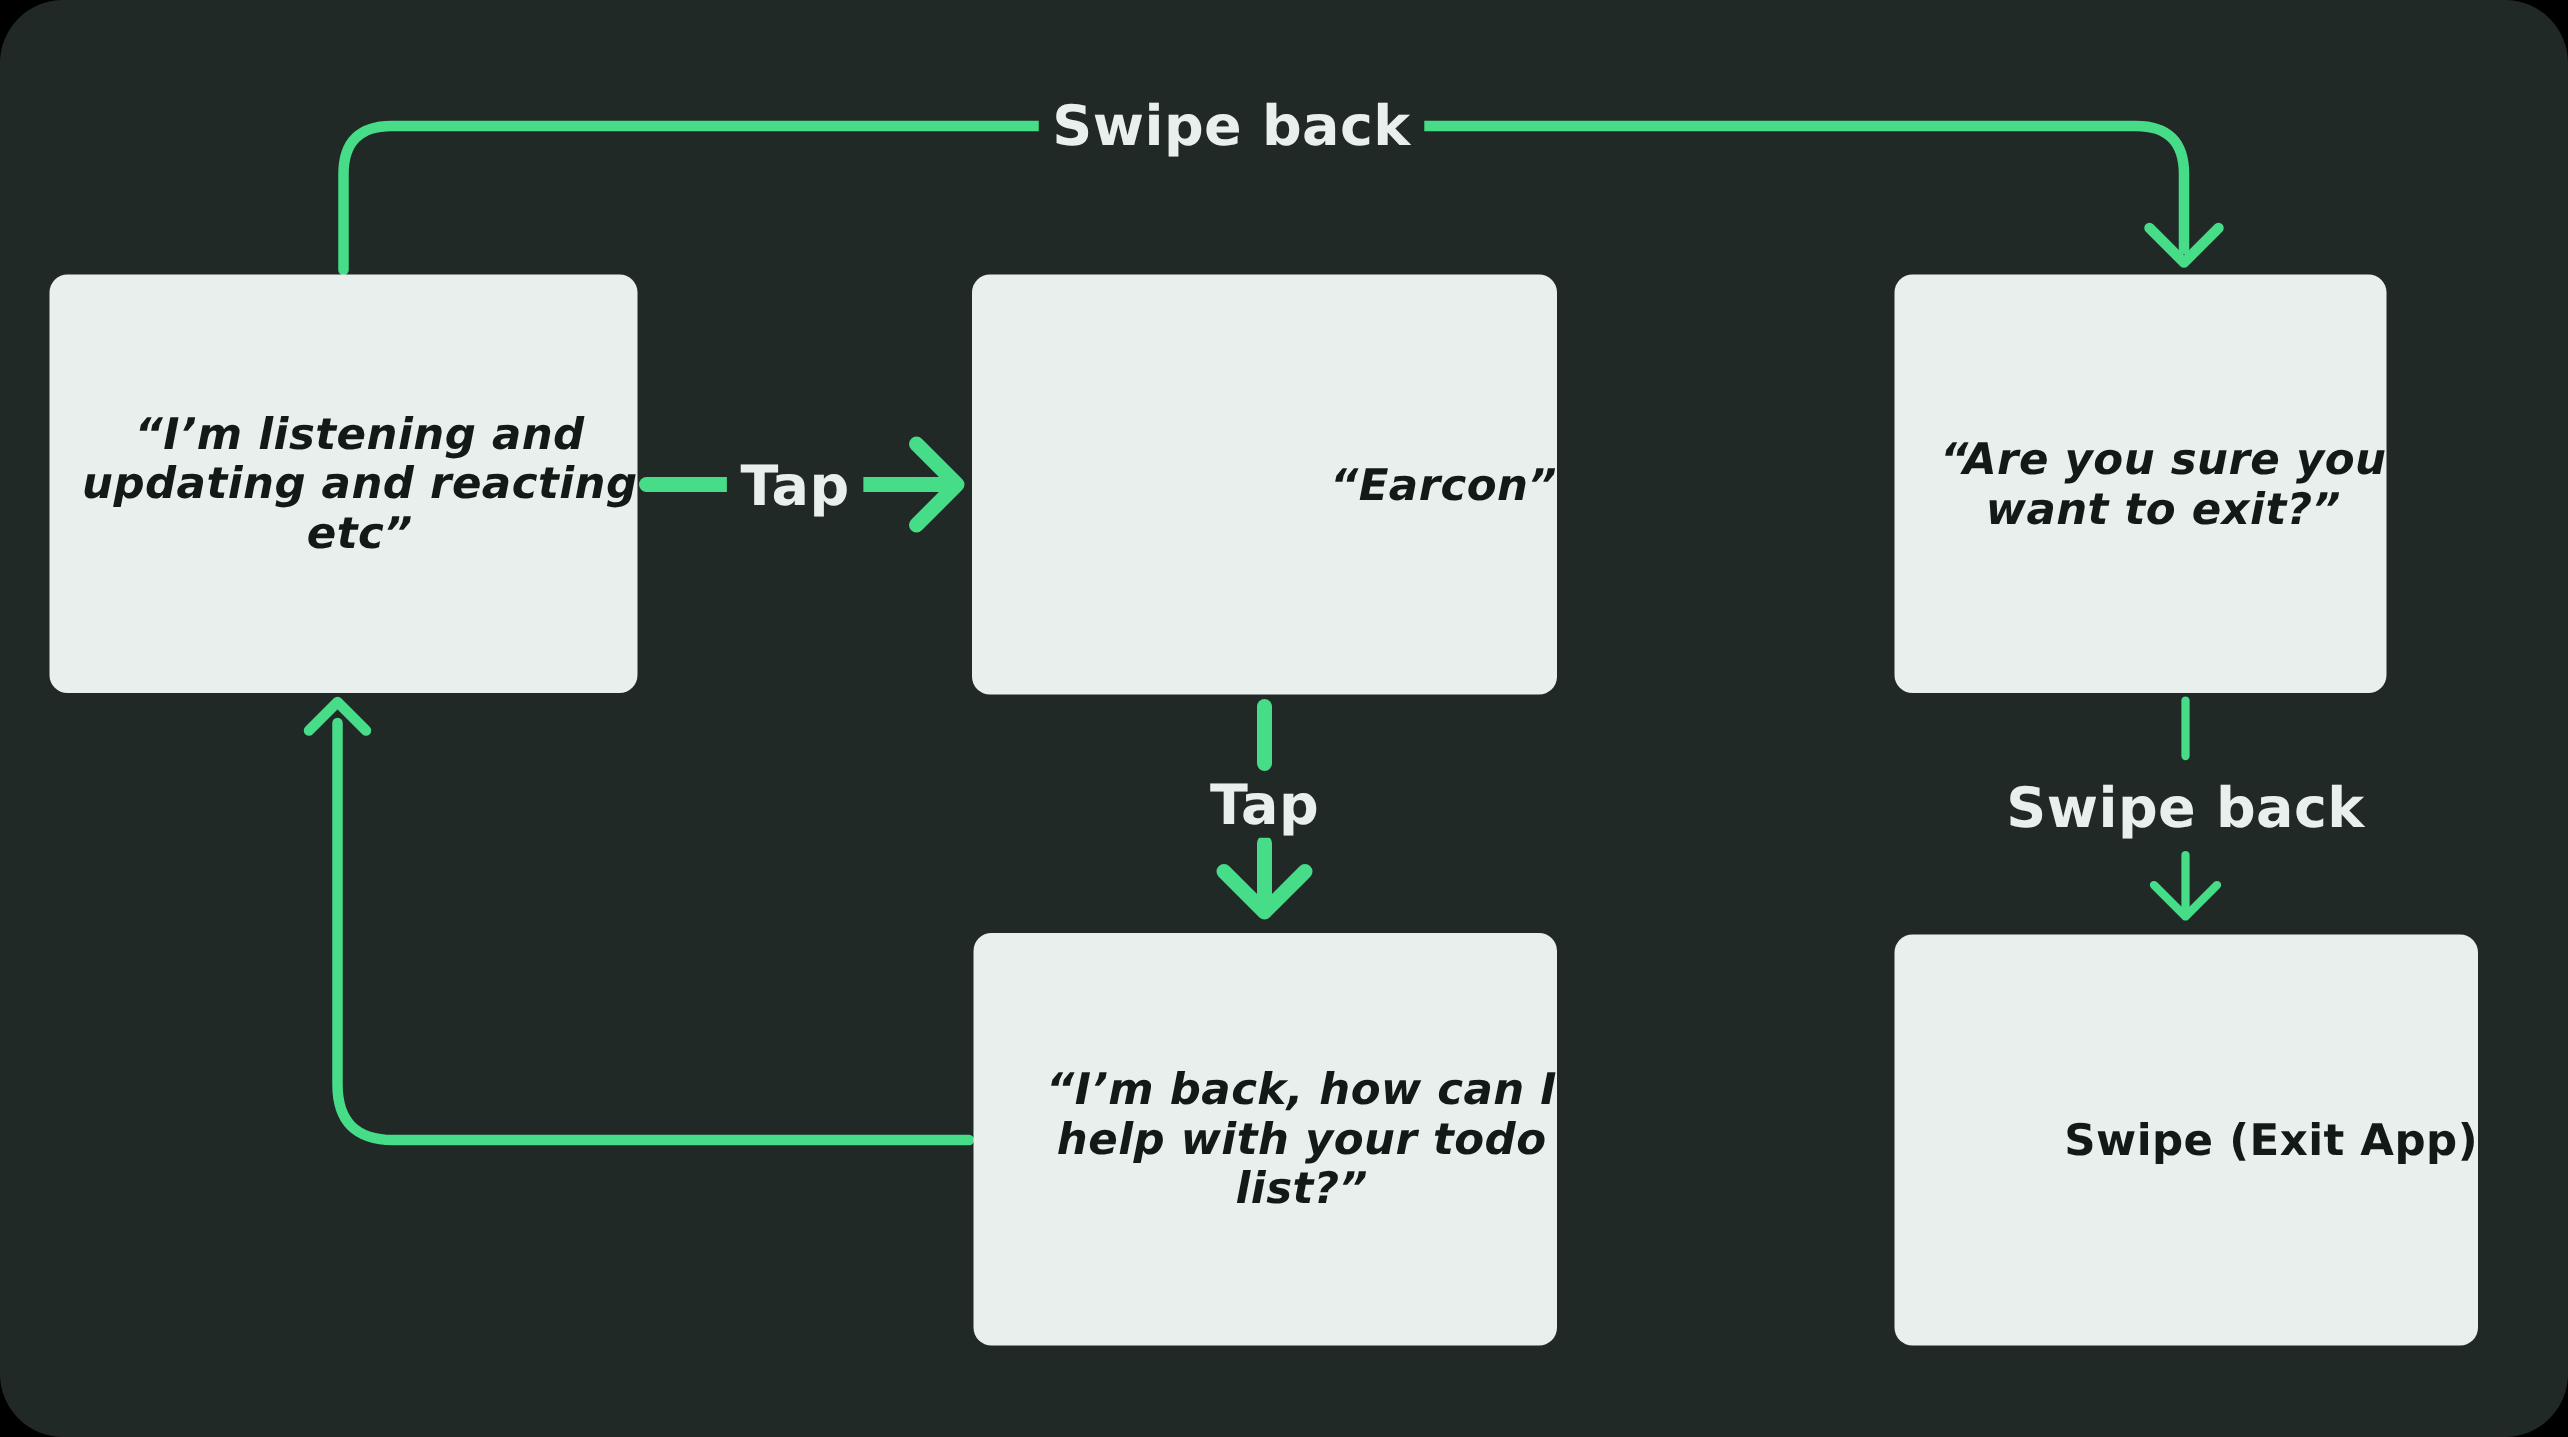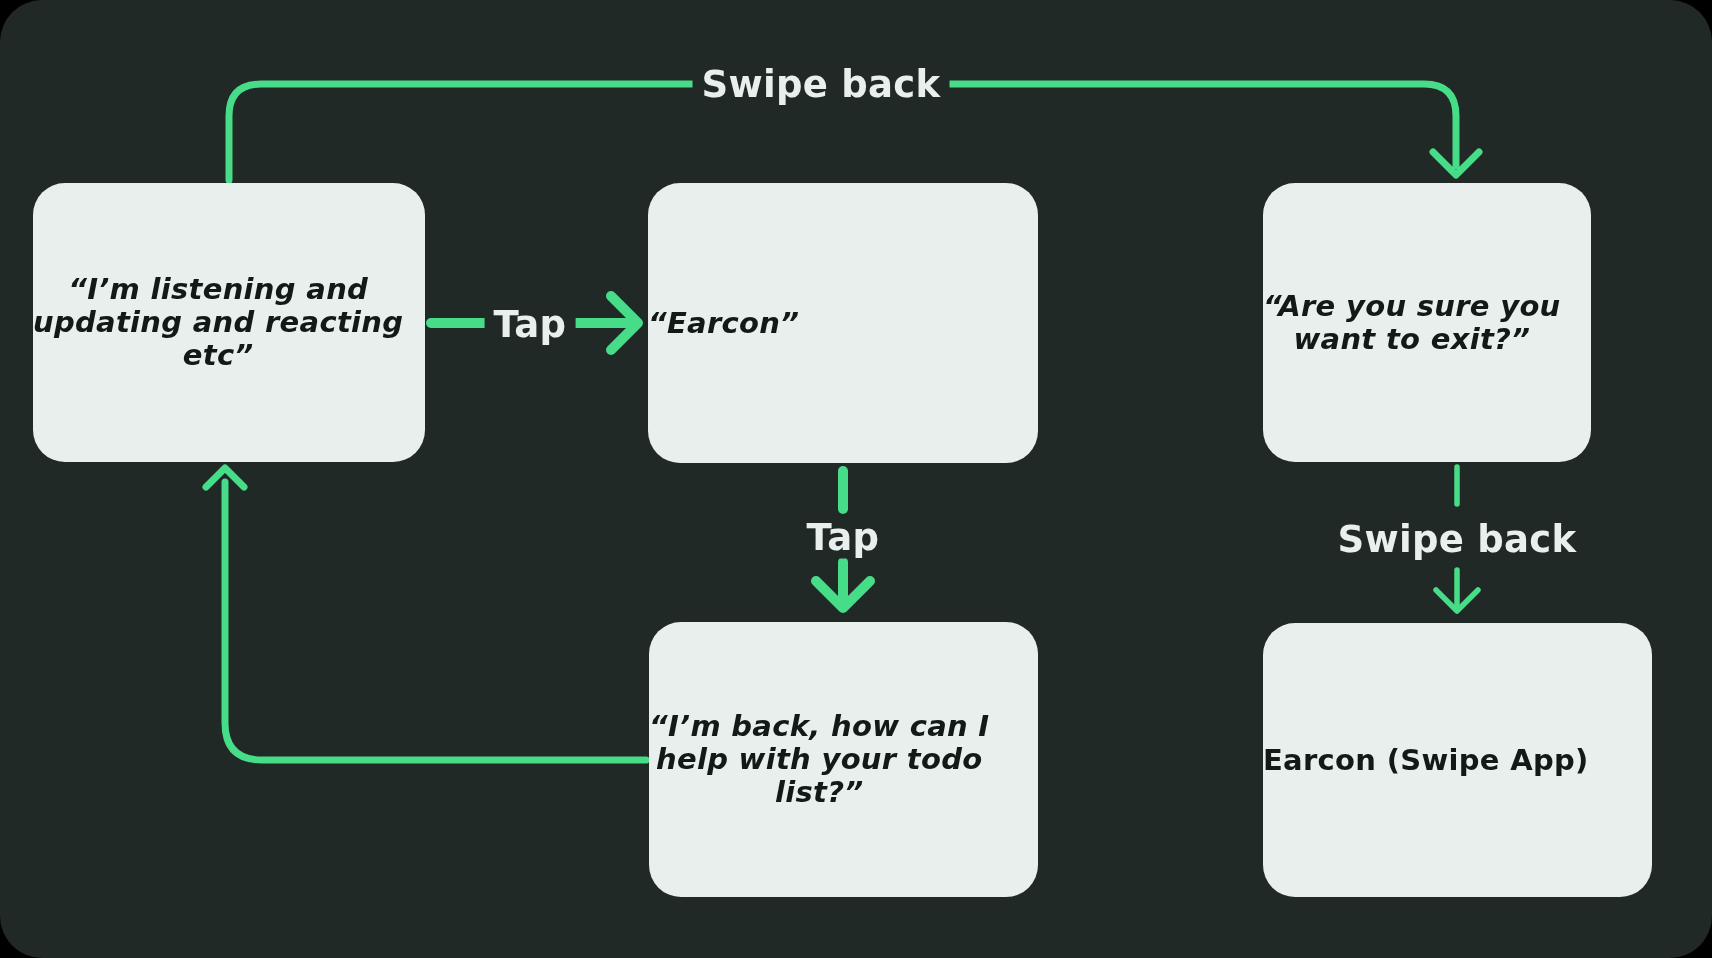--- a/index.html
+++ b/index.html
@@ -40,24 +40,24 @@
     stroke: var(--accent);
     stroke-linecap: round;
     stroke-linejoin: round;
   }
   .edges path.w7  { stroke-width: 7; }
   .edges path.w10 { stroke-width: 10; }
   .edges path.w5  { stroke-width: 5.5; }
   .node {
     position: absolute;
     background: var(--box);
-    border-radius: 32px;
+    border-radius: 12px;
     display: flex;
     align-items: center;
-    justify-content: flex-start;
+    justify-content: flex-end;
   }
   .node-text {
     font-weight: 700;
     font-size: 29px;
     line-height: 33px;
     text-align: center;
     white-space: pre-line;
     color: var(--box-text);
     letter-spacing: 0.3px;
   }
@@ -123,21 +123,21 @@
 want to exit?”</div>
     </div>
 
     <div class="node italic" id="node-back-todo">
       <div class="node-text">“I’m back, how can I
 help with your todo
 list?”</div>
     </div>
 
     <div class="node" id="node-earcon">
-      <div class="node-text">Earcon (Swipe App)</div>
+      <div class="node-text">Swipe (Exit App)</div>
     </div>
 
     <div class="edge-label" style="left:821px; top:84px;">Swipe back</div>
 
     <div class="edge-label" style="left:530px; top:324px;">Tap</div>
 
     <div class="edge-label" style="left:843px; top:537px;">Tap</div>
 
     <div class="edge-label" style="left:1457px; top:539px;">Swipe back</div>
 

